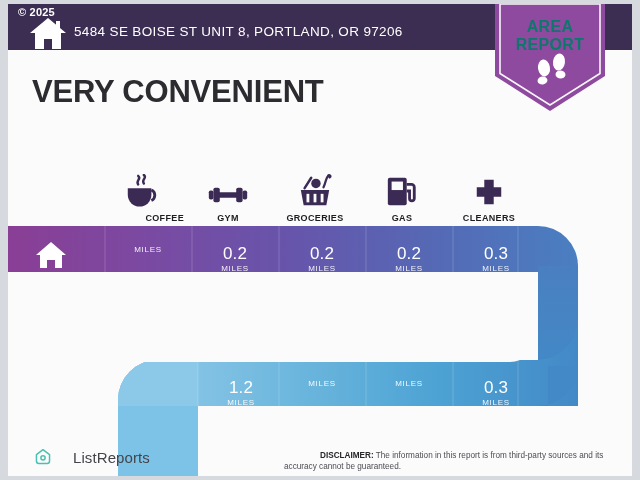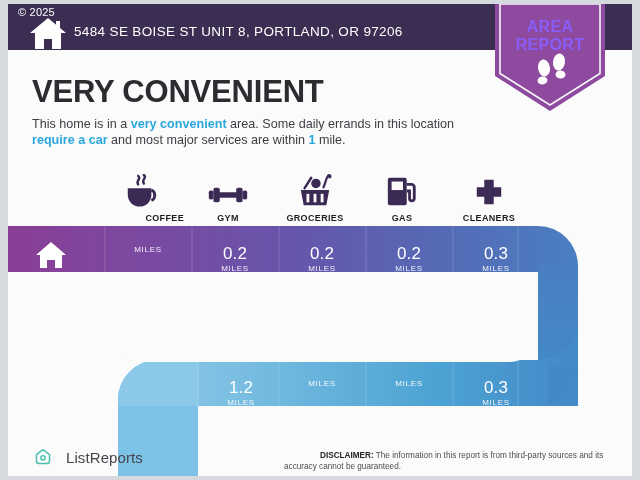--- a/index.html
+++ b/index.html
@@ -25,21 +25,21 @@
   
   .header-bar {
     position: absolute;
     left: 0; top: 0;
     width: 624px; height: 46px;
     background: #3c2d52;
   }
   .copyright {
     position: absolute;
     left: 10px; top: 2px;
-    font-size: 11px; font-weight: normal;
+    font-size: 11px; font-weight: bold;
     color: #ffffff;
     letter-spacing: .2px;
     z-index: 6;
   }
   .home-glyph {
     position: absolute;
     left: 20px; top: 12px;
     width: 40px; height: 34px;
     z-index: 5;
   }
@@ -57,21 +57,21 @@
     left: 487px; top: 0px;
     width: 110px; height: 107px;
     z-index: 9;
   }
   .badge svg { display: block; }
   .badge-text {
     position: absolute;
     left: 0; top: 14px;
     width: 110px;
     text-align: center;
-    color: #8b5cf6;
+    color: #0f766e;
     font-size: 16px;
     font-weight: bold;
     line-height: 18px;
     letter-spacing: .3px;
     pointer-events: none;
   }
   
   .headline {
     position: absolute;
     left: 24px; top: 70px;
@@ -116,21 +116,21 @@
     color: #ffffff;
     pointer-events: none;
   }
   .seg-val { font-size: 17px; line-height: 19px; letter-spacing: .2px; }
   .seg-unit { font-size: 8px; letter-spacing: .7px; opacity: .92; margin-top: 1px; }
   .house-badge { position: absolute; left: 26px; top: 236px; width: 34px; height: 30px; }
   
   .lr-logo {
     position: absolute;
     left: 26px; top: 444px;
-    display: flex; align-items: center; gap: 14px;
+    display: flex; align-items: center; gap: 21px;
     z-index: 7;
   }
   .lr-name {
     font-size: 15px;
     color: #44444a;
     letter-spacing: .1px;
   }
   .disclaimer {
     position: absolute;
     left: 276px; top: 446px;
@@ -171,21 +171,20 @@
           <ellipse cx="65.5" cy="70.5" rx="5" ry="4" transform="rotate(7 65.5 70.5)"></ellipse>
         </g>
       </svg>
       <div class="badge-text">
         <div>AREA</div>
         <div>REPORT</div>
       </div>
     </div>
 
     <div class="headline">VERY CONVENIENT</div>
-    <div class="subline"><span>This home is in a </span><span class="hl">very convenient</span><span> area. Some daily errands in this location </span><span class="hl">require a car</span><span> and most major services are within </span><span class="hl">1</span><span> mile.</span></div>
 
     <div class="icon-row">
 
       <div class="icon-cell" style="left:90px; top:166px;text-align:right;">
         <div class="icon-art">
           <svg viewBox="0 0 40 36" width="38" height="34">
             <path d="M17 2 c4 3 -3 5 0 9" stroke="#3b2a54" stroke-width="2.6" fill="none" stroke-linecap="round"></path>
             <path d="M23 1 c4 3 -3 5 0 9" stroke="#3b2a54" stroke-width="2.6" fill="none" stroke-linecap="round"></path>
             <path d="M6 15 h25 v7 a12 12 0 0 1 -25 0 z" fill="#3b2a54"></path>
             <path d="M31 17 a6 6 0 0 1 0 11" stroke="#3b2a54" stroke-width="3" fill="none"></path>

